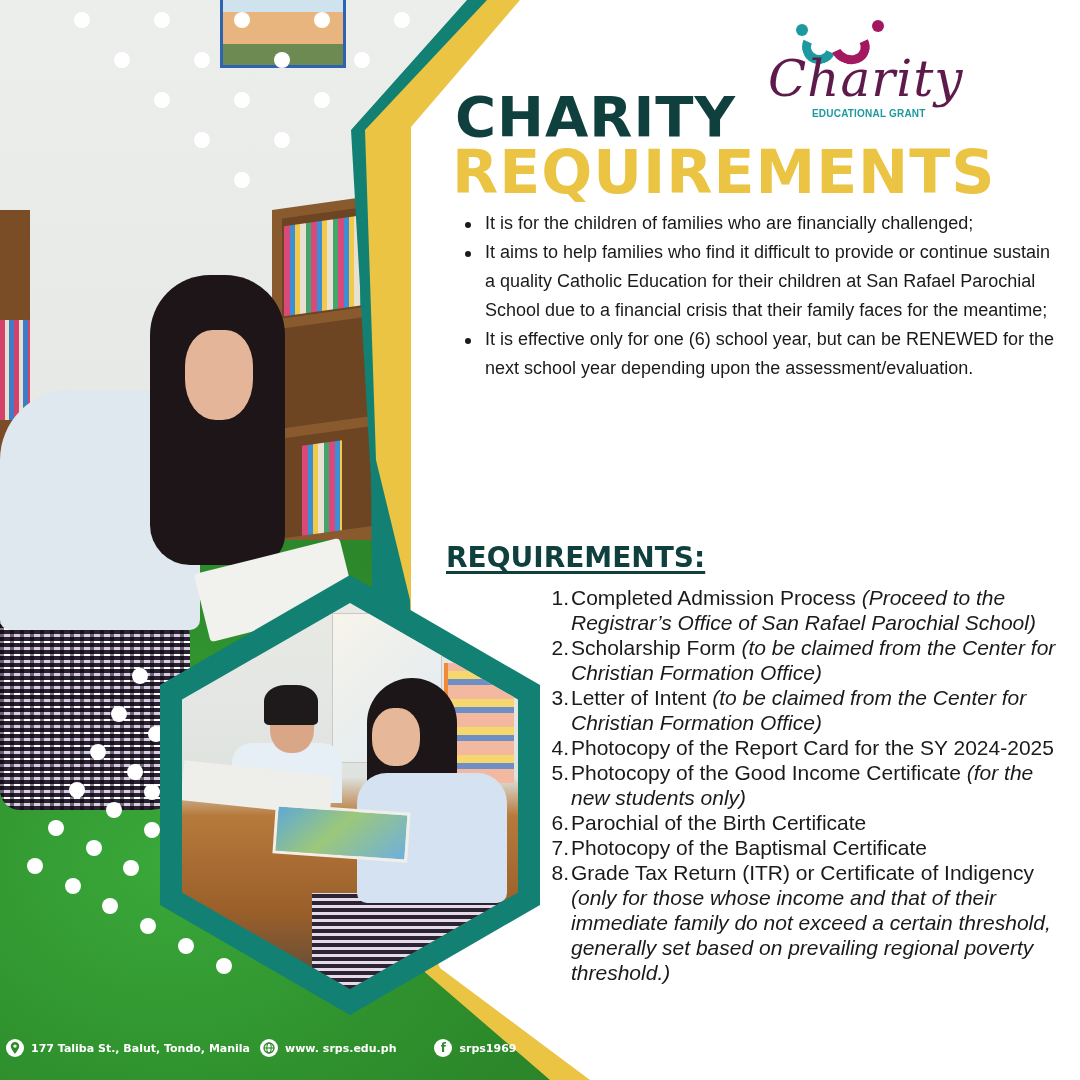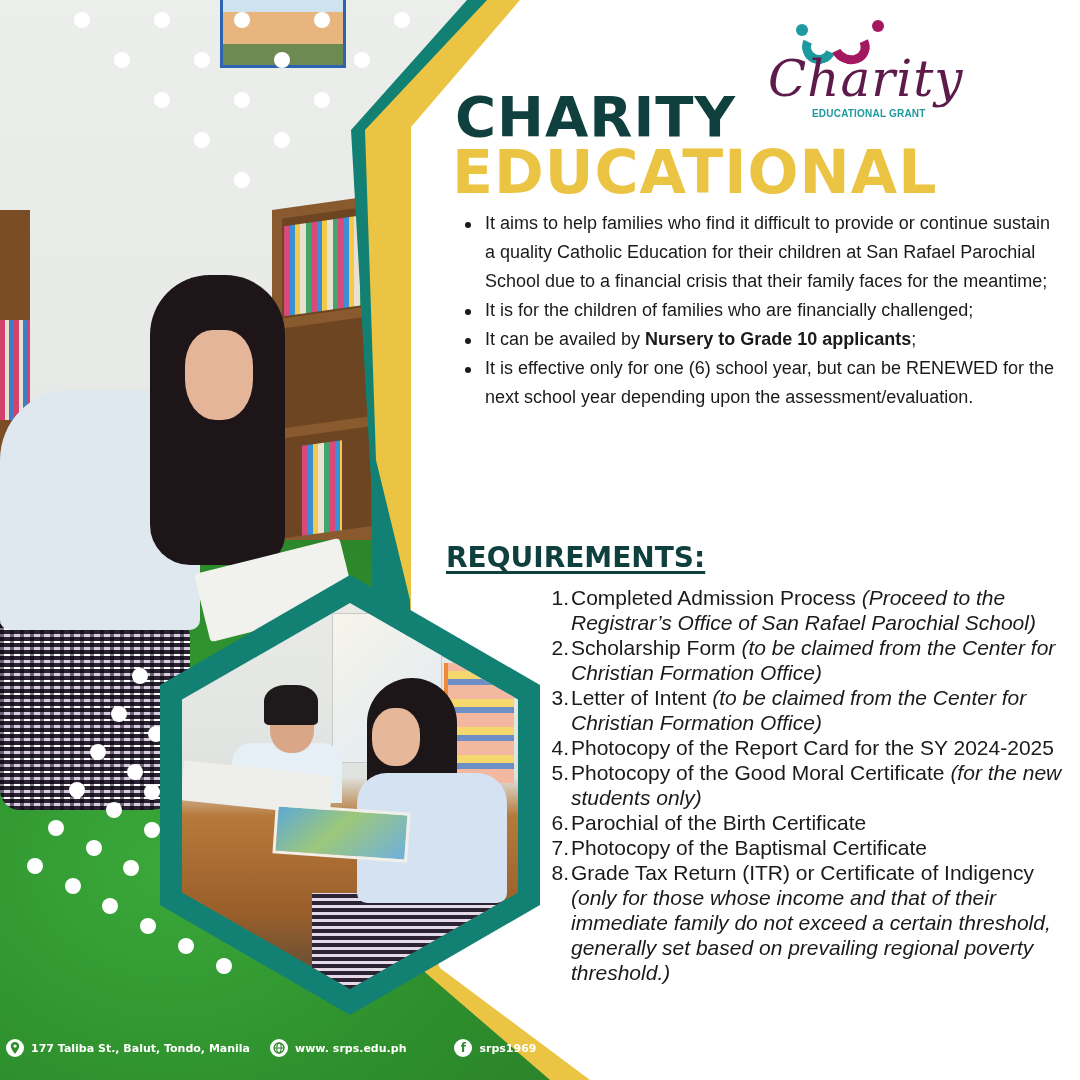--- a/index.html
+++ b/index.html
@@ -94,21 +94,21 @@
 
   .req-heading { position: absolute; left: 446px; top: 541px; font-family: "DejaVu Sans", sans-serif; font-weight: bold; font-size: 28px; color: #0f403e; text-decoration: underline; text-decoration-thickness: 3px; text-underline-offset: 4px; }
 
   .req-list { position: absolute; left: 543px; top: 585px; width: 520px; list-style: none; font-family: "Liberation Sans", sans-serif; font-size: 21px; line-height: 25px; color: #1a1a1a; }
   .req-list li { display: flex; }
   .req-list .num { width: 28px; flex-shrink: 0; text-align: right; padding-right: 2px; }
   .req-list .txt { flex: 1; }
   .req-list i { font-style: italic; margin-top: 26px; }
 
   
-  .footer { position: absolute; left: 6px; top: 1039px; display: flex; align-items: flex-start; font-family: "DejaVu Sans", sans-serif; font-weight: bold; font-size: 11px; color: #fff; gap: 10px; }
+  .footer { position: absolute; left: 6px; top: 1039px; display: flex; align-items: flex-start; font-family: "DejaVu Sans", sans-serif; font-weight: bold; font-size: 11px; color: #fff; }
   .footer .ico { width: 18px; height: 18px; border-radius: 50%; background: #fff; display: inline-flex; align-items: center; justify-content: center; color: #2f8a2a; font-size: 11px; margin-right: 7px; }
   .footer .item { display: inline-flex; align-items: center; margin-right: 10px; }
 </style>
 </head>
 <body>
 
 <div class="photo-bg"></div>
 <div class="photo-scene">
   <div class="painting"></div>
   <div class="shelf-left">
@@ -190,26 +190,25 @@
 <div class="logo">
   <div class="head-l"></div>
   <div class="heart-l"></div>
   <div class="head-r"></div>
   <div class="heart-r"></div>
   <div class="script">Charity</div>
   <div class="tag">EDUCATIONAL GRANT</div>
 </div>
 
 <div class="title-1">CHARITY</div>
-<div class="title-2">EDUCATIONAL</div>
+<div class="title-2">REQUIREMENTS</div>
 
 <ul class="bullets">
+  <li><span>It is for the children of families who are financially challenged;</span></li>
   <li><span>It aims to help families who find it difficult to provide or continue sustain a quality Catholic Education for their children at San Rafael Parochial School due to a financial crisis that their family faces for the meantime;</span></li>
-  <li><span>It is for the children of families who are financially challenged;</span></li>
-  <li><span>It can be availed by </span><b>Nursery to Grade 10 applicants</b><span>;</span></li>
   <li><span>It is effective only for one (6) school year, but can be RENEWED for the next school year depending upon the assessment/evaluation.</span></li>
 </ul>
 
 <div class="req-heading">REQUIREMENTS:</div>
 <ol class="req-list">
   <li>
       <span class="num">1.</span>
       <span class="txt"><span>Completed Admission Process </span><i>(Proceed to the Registrar’s Office of San Rafael Parochial School)</i></span>
     </li>
   <li>
@@ -219,21 +218,21 @@
   <li>
       <span class="num">3.</span>
       <span class="txt"><span>Letter of Intent </span><i>(to be claimed from the Center for Christian Formation Office)</i></span>
     </li>
   <li>
       <span class="num">4.</span>
       <span class="txt"><span>Photocopy of the Report Card for the SY 2024-2025</span><i></i></span>
     </li>
   <li>
       <span class="num">5.</span>
-      <span class="txt"><span>Photocopy of the Good Moral Certificate </span><i>(for the new students only)</i></span>
+      <span class="txt"><span>Photocopy of the Good Income Certificate </span><i>(for the new students only)</i></span>
     </li>
   <li>
       <span class="num">6.</span>
       <span class="txt"><span>Parochial of the Birth Certificate</span><i></i></span>
     </li>
   <li>
       <span class="num">7.</span>
       <span class="txt"><span>Photocopy of the Baptismal Certificate</span><i></i></span>
     </li>
   <li>

